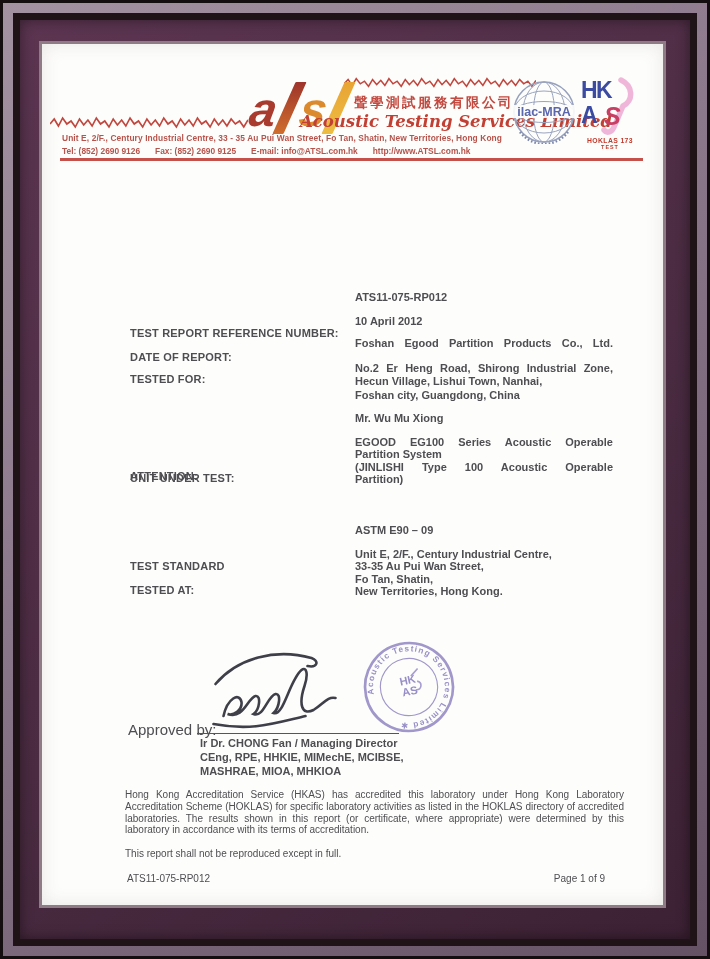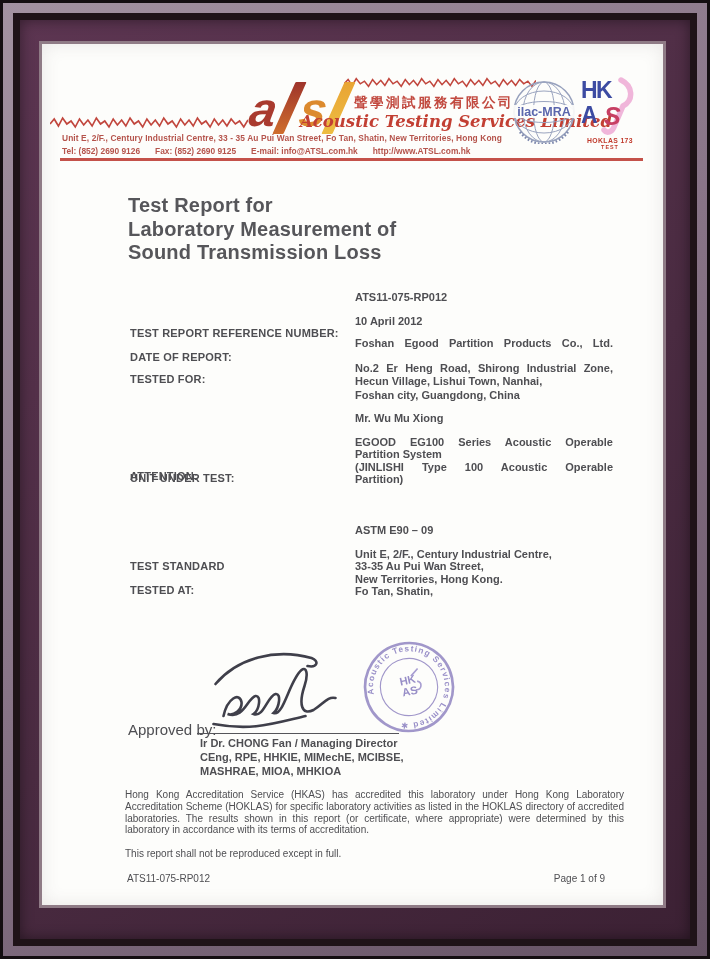--- a/index.html
+++ b/index.html
@@ -112,25 +112,20 @@
         <text x="1" y="46" font-size="23" font-weight="bold" fill="#3c4ba2">A</text>
         <text x="24" y="48" font-size="25" font-weight="bold" font-style="italic" fill="#c73f63" font-family="'DejaVu Serif',serif">S</text>
       </svg>
       <div class="hoklas">HOKLAS 173</div>
       <div class="hoklas-test">TEST</div>
     </div>
 
     <div class="rule"></div>
   </div>
 
-  <div class="title">
-    <div>Test Report for</div>
-    <div>Laboratory Measurement of</div>
-    <div>Sound Transmission Loss</div>
-  </div>
 
   <div class="lbl" style="top:247px;">TEST REPORT REFERENCE NUMBER:</div>
   <div class="val" style="top:247px;">ATS11-075-RP012</div>
 
   <div class="lbl" style="top:271px;">DATE OF REPORT:</div>
   <div class="val" style="top:271px;">10 April 2012</div>
 
   <div class="lbl" style="top:293px;">TESTED FOR:</div>
   <div class="val jl" style="top:293px;">Foshan Egood Partition Products Co., Ltd.</div>
   <div class="val" style="top:318px;line-height:13.3px;">
@@ -150,22 +145,22 @@
     <div>Partition)</div>
   </div>
 
   <div class="lbl" style="top:480px;">TEST STANDARD</div>
   <div class="val" style="top:480px;">ASTM E90 – 09</div>
 
   <div class="lbl" style="top:504px;">TESTED AT:</div>
   <div class="val" style="top:504px;">
     <div>Unit E, 2/F., Century Industrial Centre,</div>
     <div>33-35 Au Pui Wan Street,</div>
+    <div>Fo Tan, Shatin,</div>
     <div>New Territories, Hong Kong.</div>
-    <div>Fo Tan, Shatin,</div>
   </div>
 
   <svg class="sig-svg" width="155" height="95" viewBox="0 0 150 95">
     <path d="M6,42 C28,16 66,6 102,16 C110,19 108,26 98,24"></path>
     <path d="M14,74 C18,56 30,50 32,60 C33,68 24,74 18,72 C34,78 38,56 46,54 C52,53 50,68 44,72 C54,76 58,54 66,52 C72,51 70,66 64,71 C74,75 80,38 92,28 C97,24 99,32 95,44 C89,62 92,74 104,68 C114,62 118,54 126,56"></path>
     <path d="M4,82 C42,89 62,82 96,74" stroke-width="2"></path>
   </svg>
 
   <svg class="stamp" width="94" height="94" viewBox="0 0 92 92">
     <defs>

